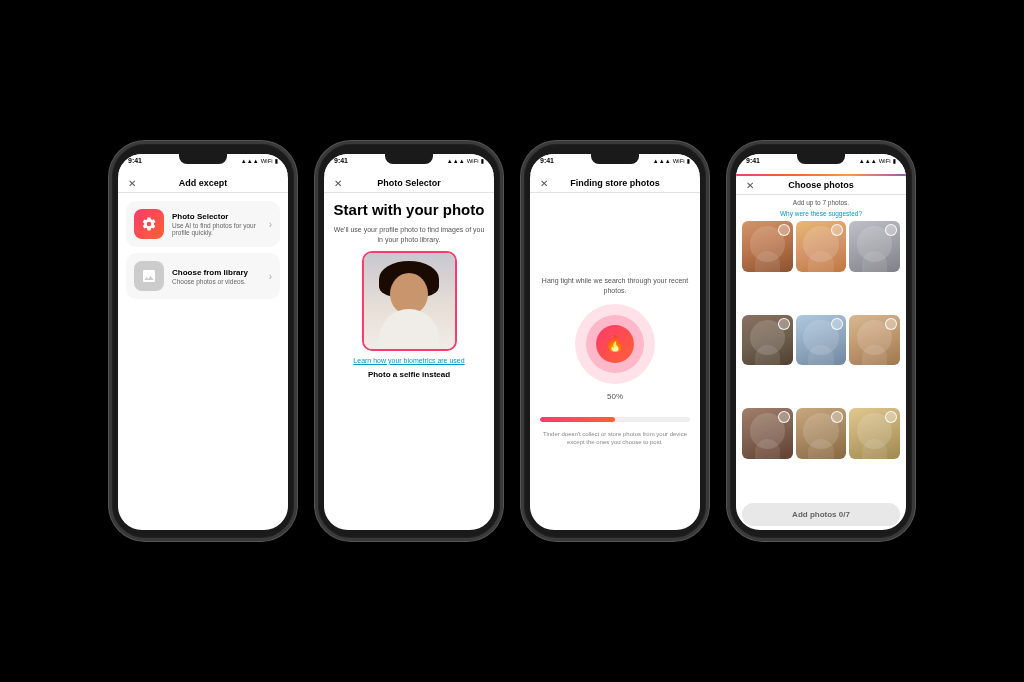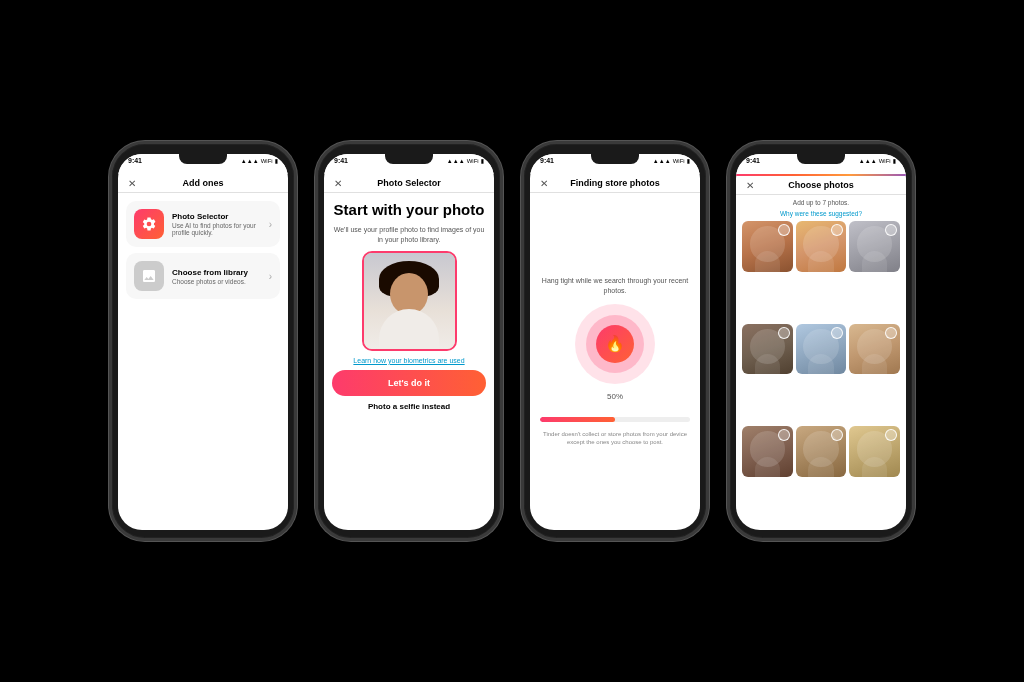--- a/index.html
+++ b/index.html
@@ -437,21 +437,21 @@
       <span class="status-time">9:41</span>
       <div class="notch"></div>
       <div class="status-icons">
         <span>▲▲▲</span>
         <span>WiFi</span>
         <span>▮</span>
       </div>
     </div>
     <div class="screen-header">
       <span class="close-btn">✕</span>
-      <span class="title">Add ones</span>
+      <span class="title">Add except</span>
     </div>
     <div class="screen-content">
       <div class="add-media-body">
 
         <div class="media-option">
           <div class="media-icon-wrap red-bg">
             <svg width="16" height="16" viewBox="0 0 24 24" fill="white">
               <path d="M12 15.5A3.5 3.5 0 0 1 8.5 12 3.5 3.5 0 0 1 12 8.5a3.5 3.5 0 0 1 3.5 3.5 3.5 3.5 0 0 1-3.5 3.5m7.43-2.92c.04-.3.07-.62.07-.93 0-.31-.03-.63-.07-.93l2.03-1.59c.18-.14.23-.41.12-.61l-1.92-3.32a.49.49 0 0 0-.6-.22l-2.39.96c-.5-.38-1.03-.7-1.62-.94L14.4 2.81c-.04-.24-.24-.41-.48-.41h-3.84c-.24 0-.43.17-.47.41L9.3 5.4C8.71 5.64 8.17 5.97 7.68 6.34L5.29 5.38a.49.49 0 0 0-.6.22L2.77 8.92c-.12.2-.07.47.12.61l2.03 1.59c-.04.3-.07.62-.07.93 0 .31.03.63.07.93L2.89 14.57c-.18.14-.23.41-.12.61l1.92 3.32c.12.22.37.29.6.22l2.39-.96c.5.38 1.03.7 1.62.94l.36 2.54c.05.24.24.41.48.41h3.84c.24 0 .44-.17.47-.41l.36-2.54c.59-.24 1.13-.56 1.62-.94l2.39.96c.23.07.48 0 .6-.22l1.92-3.32c.12-.2.07-.47-.12-.61l-2.01-1.59z"></path>
             </svg>
           </div>
@@ -500,21 +500,20 @@
         <div class="sub-text">We'll use your profile photo to find images of you in your photo library.</div>
 
         <div class="profile-photo-frame">
           <div class="profile-photo-person">
             <div class="person-hair"></div>
             <div class="person-face"></div>
             <div class="person-body"></div>
           </div>
         </div>
         <span class="biometrics-link">Learn how your biometrics are used</span>
-        <button class="lets-do-it-btn">Let's do it</button>
         <span class="selfie-link">Photo a selfie instead</span>
       </div>
     </div>
   </div>
 </div>
 
 <div class="phone">
   <div class="phone-screen">
     <div class="notch-area">
       <span class="status-time">9:41</span>
@@ -603,16 +602,17 @@
             </div>
           <div class="photo-thumb thumb-8">
               <div class="face-deco"></div>
               <div class="photo-select-circle"></div>
             </div>
           <div class="photo-thumb thumb-9">
               <div class="face-deco"></div>
               <div class="photo-select-circle"></div>
             </div>
         </div>
+        <button class="add-photos-btn">Add photos 0/7</button>
       </div>
     </div>
   </div>
 </div>
 
 </body></html>

